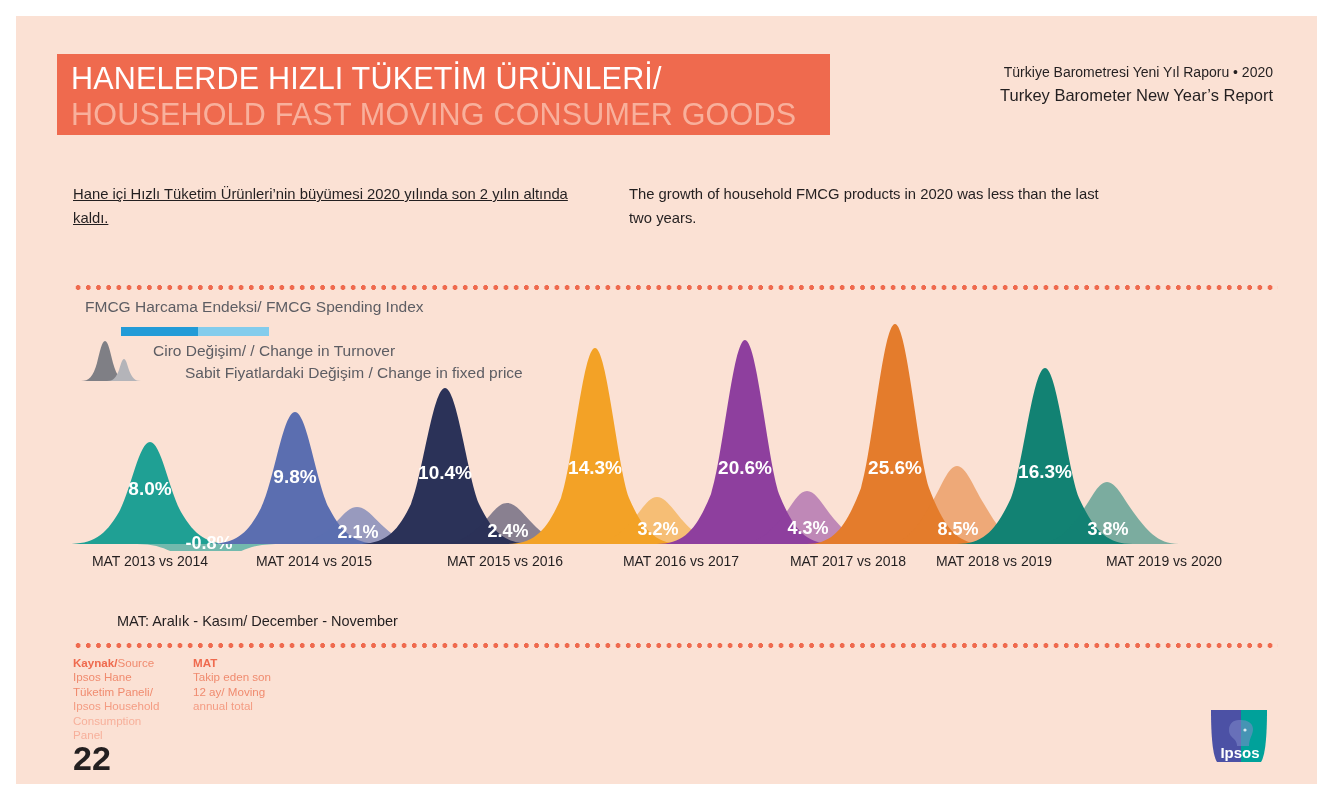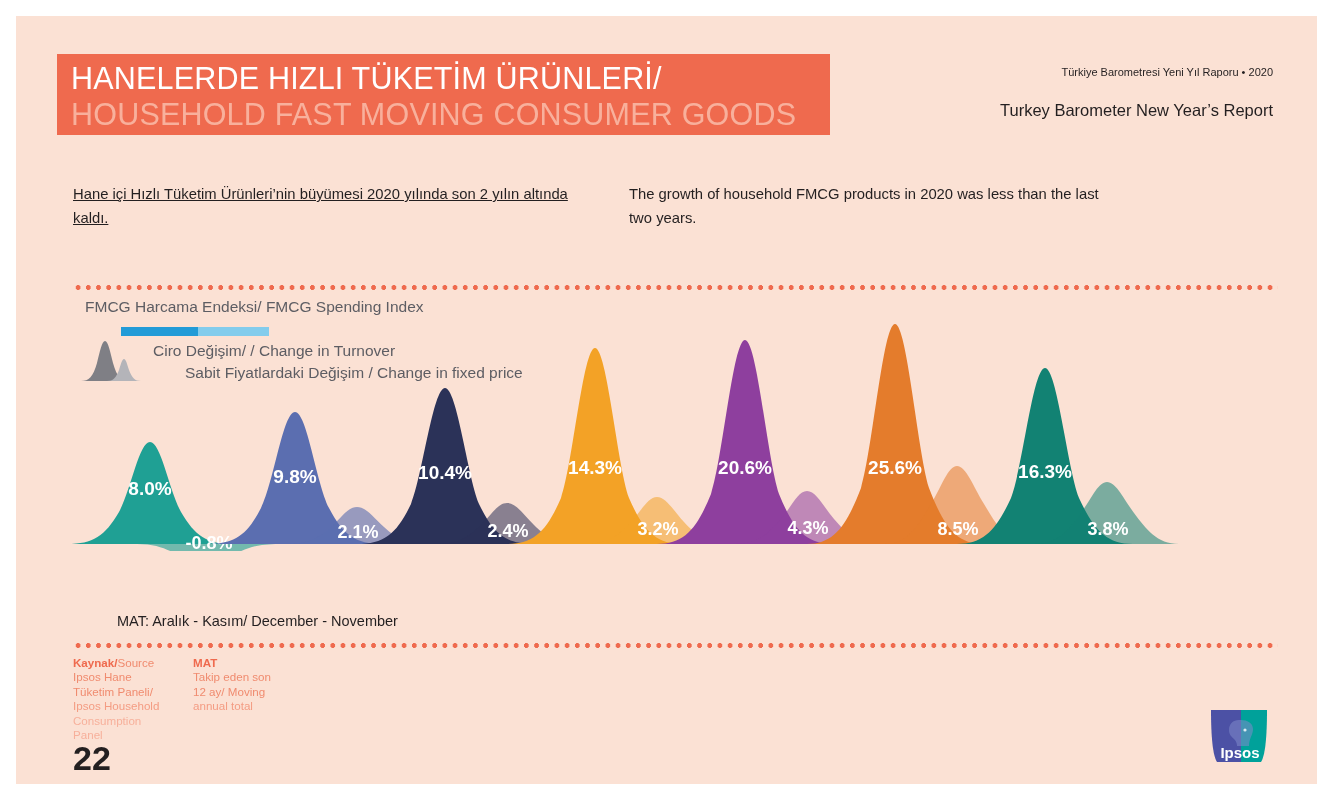--- a/index.html
+++ b/index.html
@@ -33,22 +33,22 @@
   }
   #title-line-tr { color: #ffffff; }
   #title-line-en { color: #f8b09c; }
 
   #report-meta {
     position: absolute;
     right: 44px; top: 45px;
     text-align: right;
     color: #231f20;
   }
-  #report-meta .meta-tr { font-size: 11px; line-height: 23px; }
-  #report-meta .meta-en { font-size: 16.5px; line-height: 23px; margin-top: 15px; }
+  #report-meta .meta-tr { font-size: 14px; line-height: 23px; }
+  #report-meta .meta-en { font-size: 16.5px; line-height: 23px; }
 
   
   .intro {
     position: absolute;
     color: #231f20;
     font-size: 14.8px;
     line-height: 24px;
   }
   #intro-tr { left: 57px; top: 166px; width: 500px; text-decoration: underline; }
   #intro-en { left: 613px; top: 166px; width: 480px; }
@@ -232,20 +232,29 @@
 
       <g>
         <path d="M900 228 C928 228 940 212 954 182 C966 150 976 52 988 52 C1000 52 1010 150 1022 182 C1036 212 1048 228 1076 228 Z" fill="#128273"></path>
         <path d="M978 228 C1002 228 1012 213 1024 197 C1035 182 1041 166 1050 166 C1059 166 1066 182 1077 197 C1089 213 1100 228 1122 228 Z" fill="#128273" opacity="0.55"></path>
         <text class="peak-value" x="988" y="162">16.3%</text>
         <text class="peak-value small" x="1051" y="219">3.8%</text>
       </g>
     </svg>
   </div>
 
+  <div id="xaxis">
+    <span class="xtick" style="left:93px">MAT 2013 vs 2014</span>
+    <span class="xtick" style="left:257px">MAT 2014 vs 2015</span>
+    <span class="xtick" style="left:448px">MAT 2015 vs 2016</span>
+    <span class="xtick" style="left:624px">MAT 2016 vs 2017</span>
+    <span class="xtick" style="left:791px">MAT 2017 vs 2018</span>
+    <span class="xtick" style="left:937px">MAT 2018 vs 2019</span>
+    <span class="xtick" style="left:1107px">MAT 2019 vs 2020</span>
+  </div>
 
   <div id="mat-note">
     <b>MAT:</b><span> Aralık - Kasım/ December - November</span>
   </div>
 
   <div class="dot-rule" id="rule-footer"></div>
 
   <div id="footer-cols">
     <div class="fcol">
       <div><span class="hd">Kaynak/</span><span class="hd-alt">Source</span></div>

